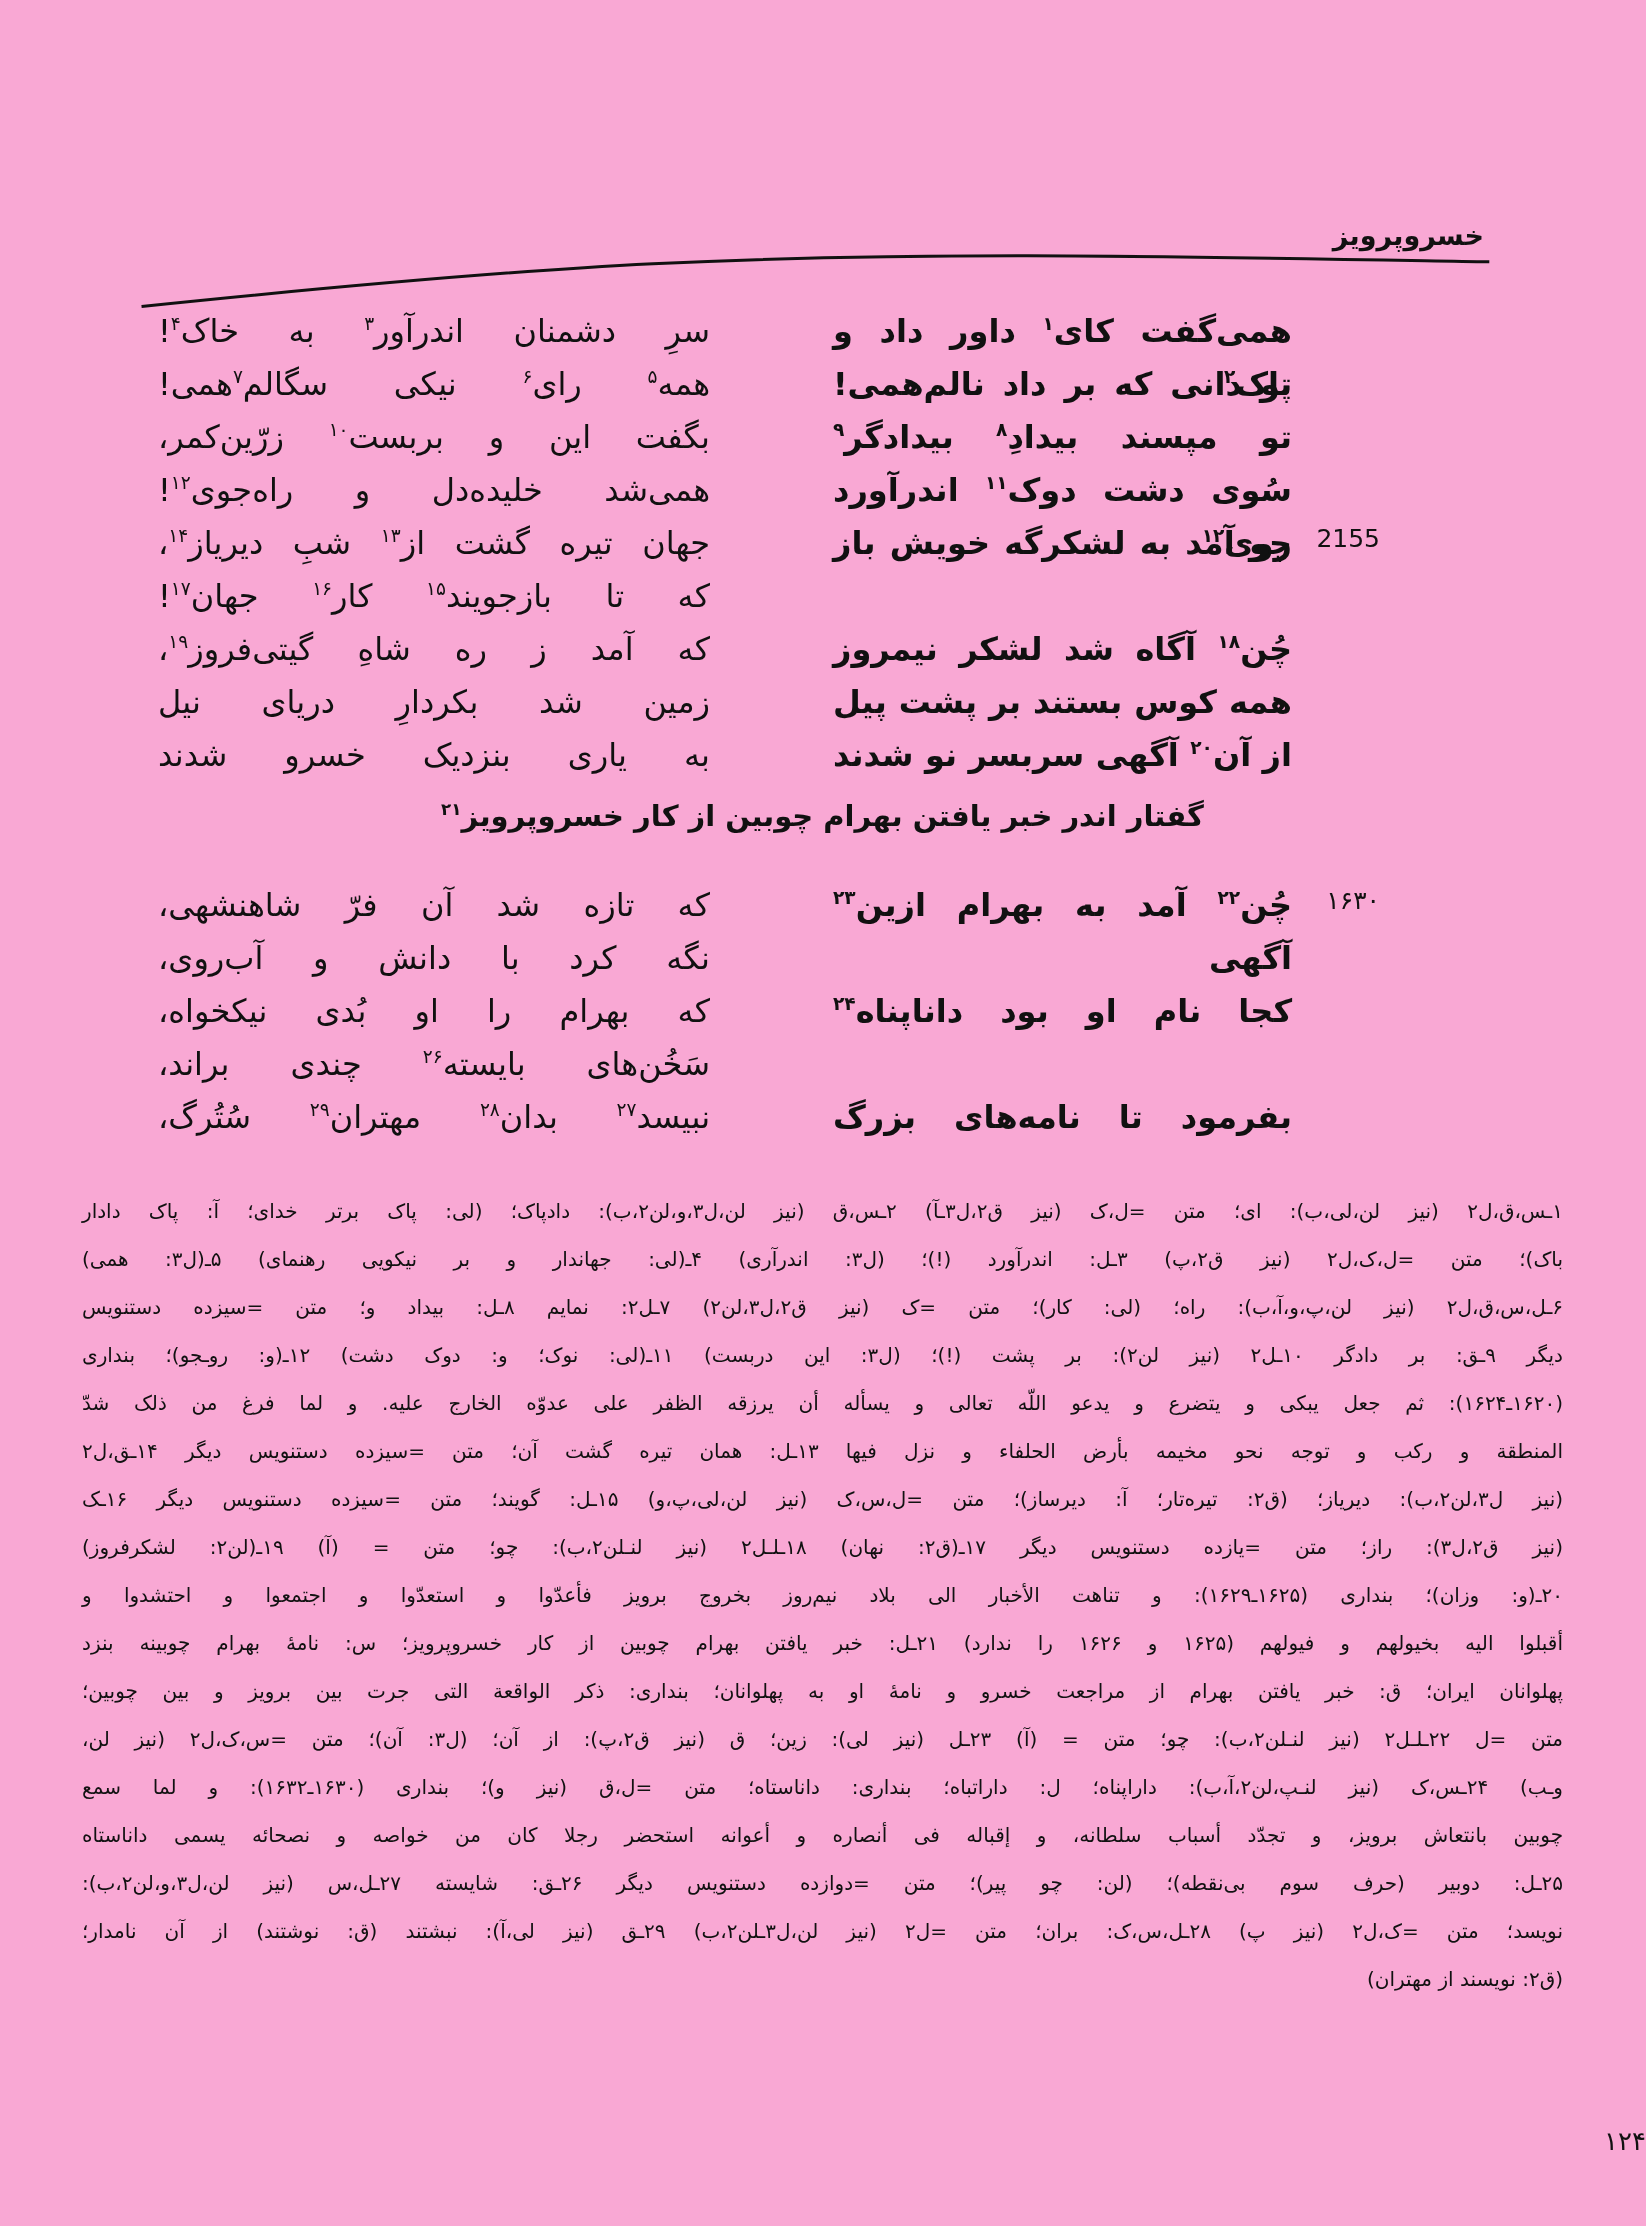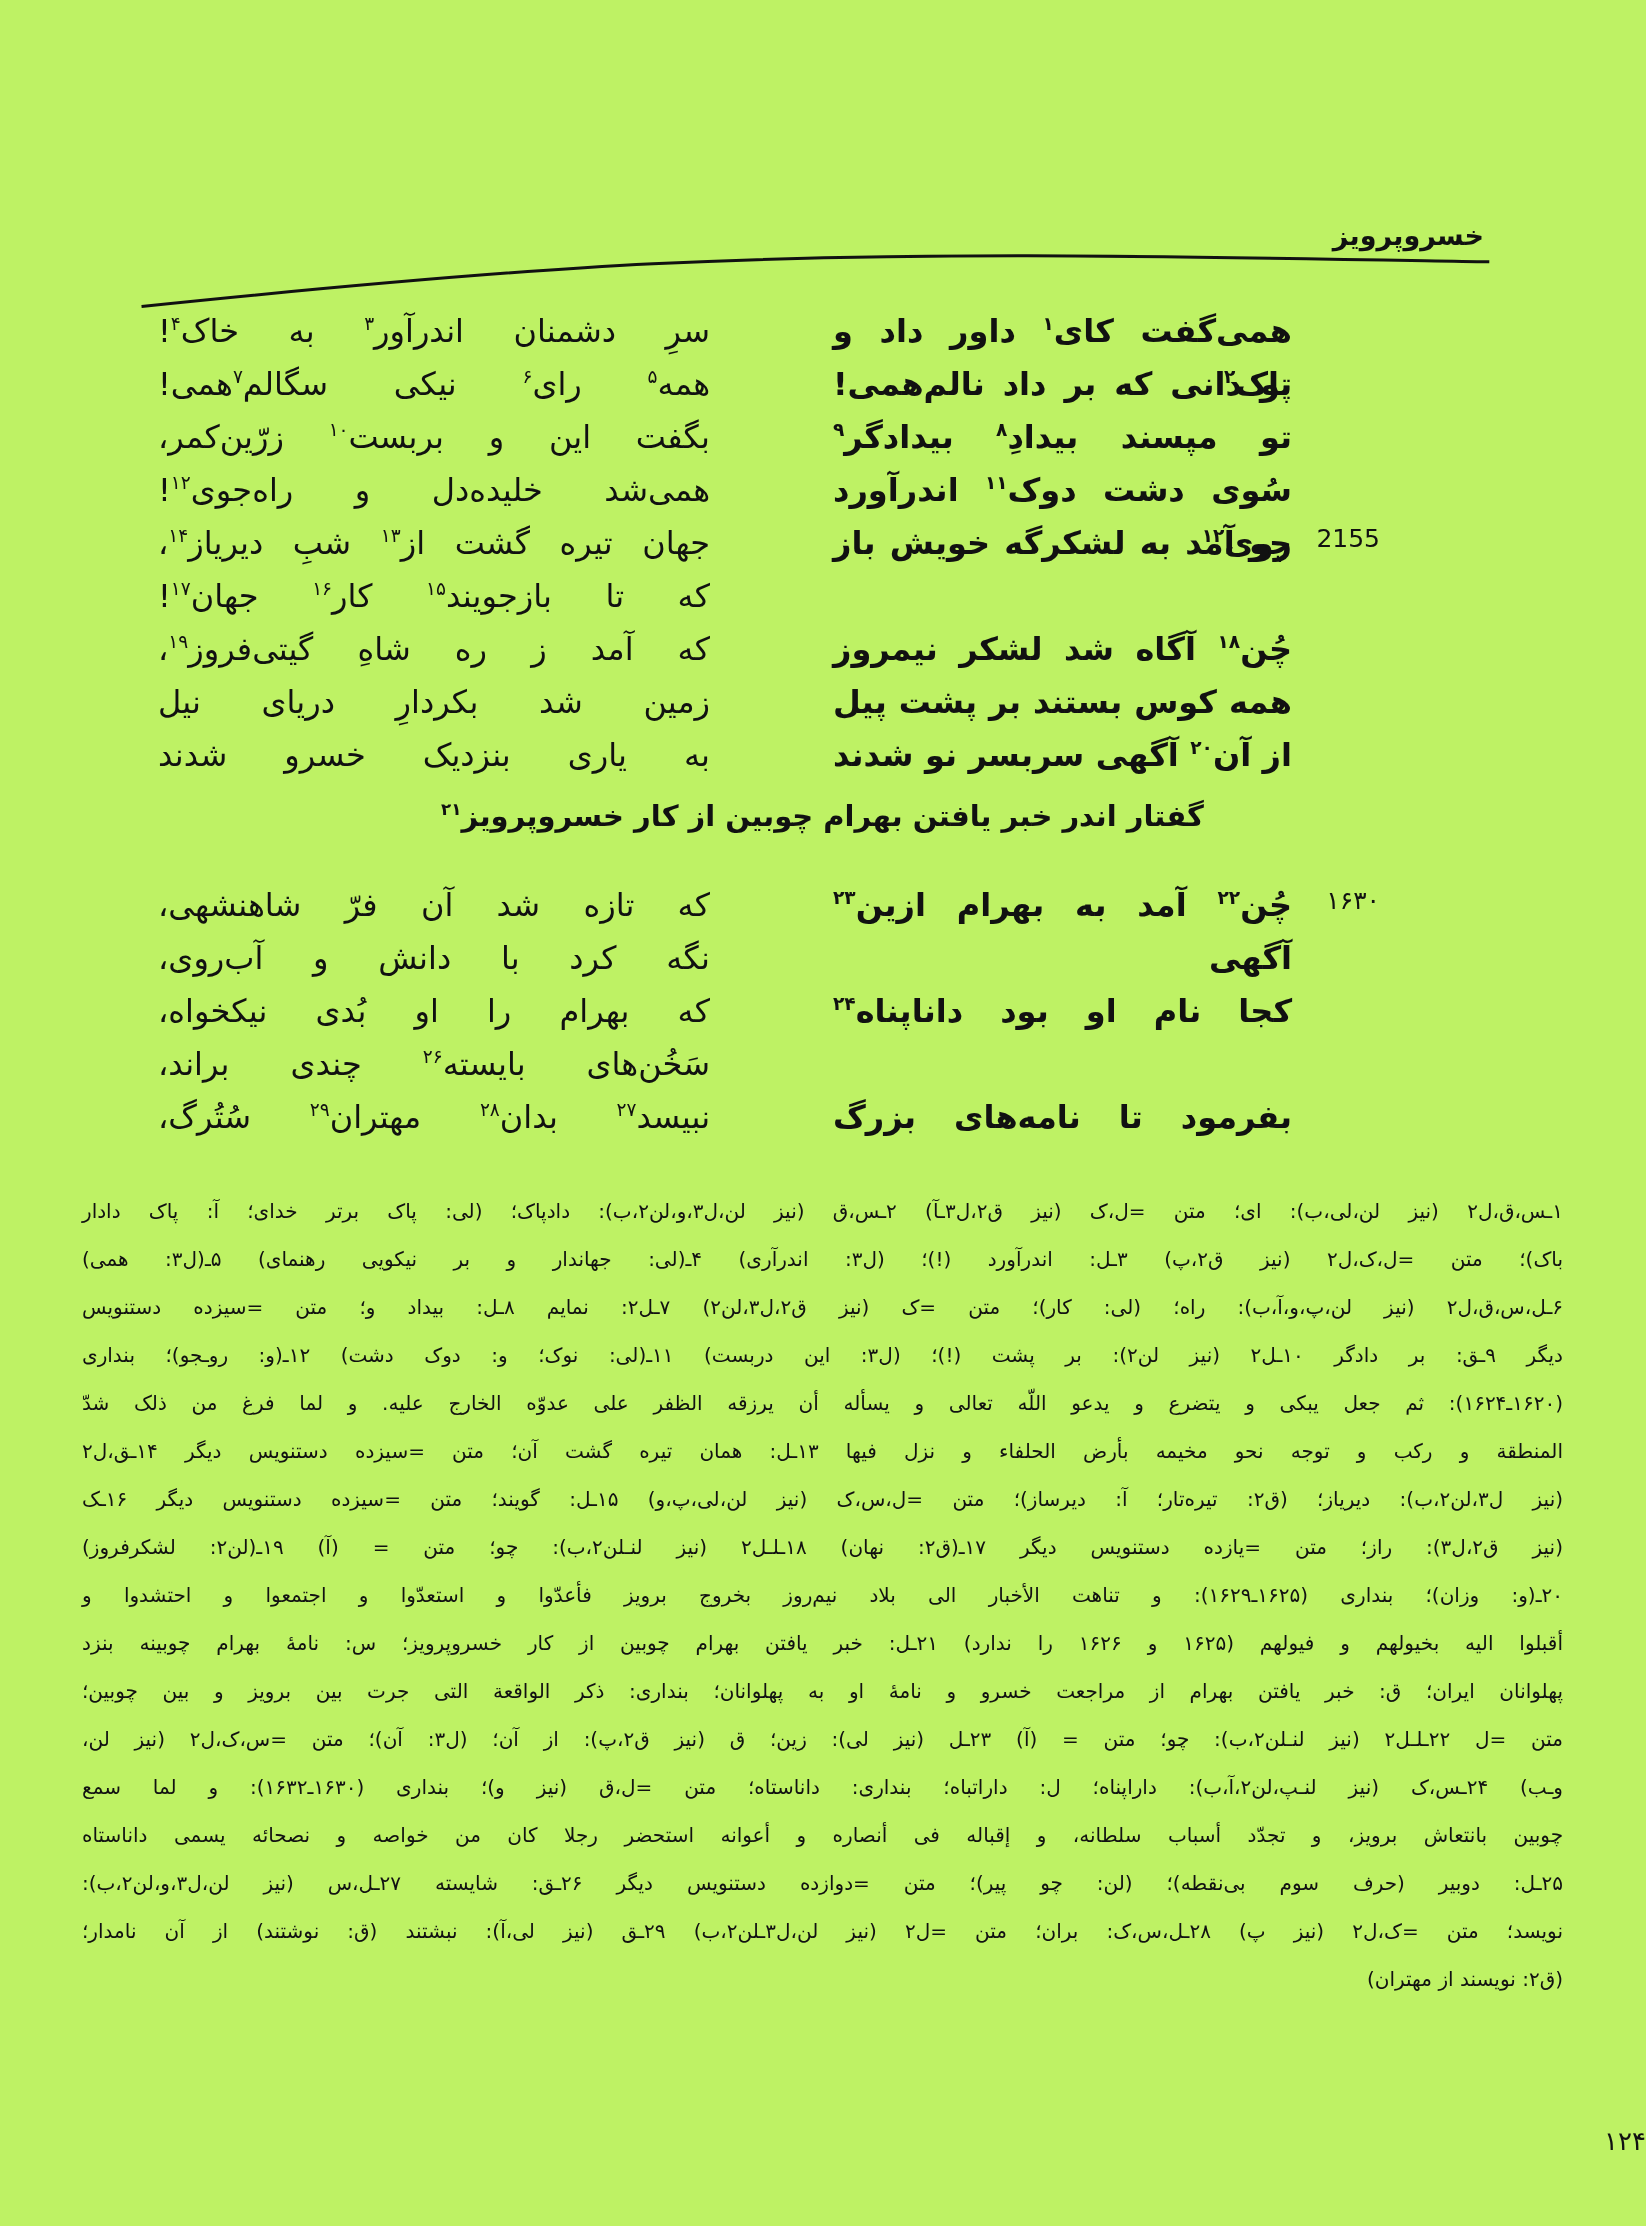--- a/index.html
+++ b/index.html
@@ -1,19 +1,19 @@
 <!DOCTYPE html>
 <html lang="fa" dir="rtl" style="font-size:14.8px"><head>
 <meta charset="utf-8">
 <style>
   html,body{margin:0;padding:0;background:#ffffff;}
   .page{
     position:relative;
     width:1647px;height:2226px;
-    background:#bef264;color:#111;
+    background:#f9a8d4;color:#111;
     font-family:"DejaVu Sans","Liberation Sans",sans-serif;
     direction:rtl;
     overflow:hidden;
   }
   .header-title{
     position:absolute;top:220px;right:162px;
     font-size:27px;font-weight:700;letter-spacing:0;
   }
   .header-rule{position:absolute;top:247px;left:137px;width:1357px;height:65px;}
   .poem{position:absolute;left:0;right:0;}

